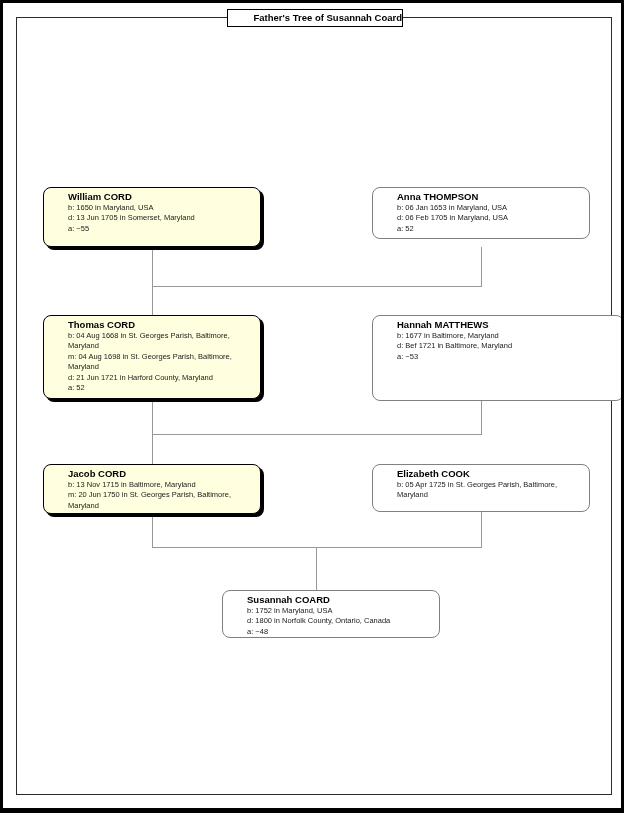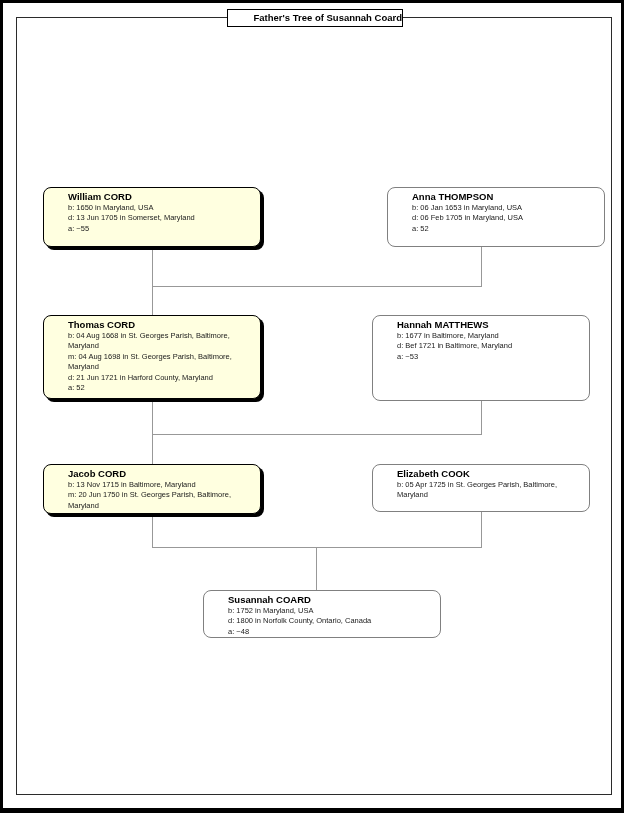--- a/index.html
+++ b/index.html
@@ -88,41 +88,41 @@
 
   <div class="title-box">Father's Tree of Susannah Coard</div>
 
   <div class="node direct" style="left:40px;top:184px;width:218px;height:60px">
     <div class="name">William CORD</div>
     <div class="line">b: 1650 in Maryland, USA</div>
     <div class="line">d: 13 Jun 1705 in Somerset, Maryland</div>
     <div class="line">a: ~55</div>
   </div>
 
-  <div class="node spouse" style="left:384px;top:184px;width:218px;height:60px">
+  <div class="node spouse" style="left:369px;top:184px;width:218px;height:52px">
     <div class="name">Anna THOMPSON</div>
     <div class="line">b: 06 Jan 1653 in Maryland, USA</div>
     <div class="line">d: 06 Feb 1705 in Maryland, USA</div>
     <div class="line">a: 52</div>
   </div>
 
   <div class="conn v" style="left:149px;top:244px;height:39px"></div>
   <div class="conn v" style="left:478px;top:244px;height:39px"></div>
   <div class="conn h" style="left:149px;top:283px;width:330px"></div>
   <div class="conn v" style="left:149px;top:283px;height:29px"></div>
 
   <div class="node direct" style="left:40px;top:312px;width:218px;height:84px">
     <div class="name">Thomas CORD</div>
     <div class="line">b: 04 Aug 1668 in St. Georges Parish, Baltimore, Maryland</div>
     <div class="line">m: 04 Aug 1698 in St. Georges Parish, Baltimore, Maryland</div>
     <div class="line">d: 21 Jun 1721 in Harford County, Maryland</div>
     <div class="line">a: 52</div>
   </div>
 
-  <div class="node spouse" style="left:369px;top:312px;width:218px;height:86px">
+  <div class="node spouse" style="left:369px;top:312px;width:252px;height:86px">
     <div class="name">Hannah MATTHEWS</div>
     <div class="line">b: 1677 in Baltimore, Maryland</div>
     <div class="line">d: Bef 1721 in Baltimore, Maryland</div>
     <div class="line">a: ~53</div>
   </div>
 
   <div class="conn v" style="left:149px;top:396px;height:35px"></div>
   <div class="conn v" style="left:478px;top:398px;height:33px"></div>
   <div class="conn h" style="left:149px;top:431px;width:330px"></div>
   <div class="conn v" style="left:149px;top:431px;height:30px"></div>
@@ -136,20 +136,20 @@
   <div class="node spouse" style="left:369px;top:461px;width:218px;height:48px">
     <div class="name">Elizabeth COOK</div>
     <div class="line">b: 05 Apr 1725 in St. Georges Parish, Baltimore, Maryland</div>
   </div>
 
   <div class="conn v" style="left:149px;top:511px;height:33px"></div>
   <div class="conn v" style="left:478px;top:509px;height:35px"></div>
   <div class="conn h" style="left:149px;top:544px;width:330px"></div>
   <div class="conn v" style="left:313px;top:544px;height:43px"></div>
 
-  <div class="node spouse" style="left:200px;top:587px;width:238px;height:48px">
+  <div class="node spouse" style="left:219px;top:587px;width:218px;height:48px">
     <div class="name">Susannah COARD</div>
     <div class="line">b: 1752 in Maryland, USA</div>
     <div class="line">d: 1800 in Norfolk County, Ontario, Canada</div>
     <div class="line">a: ~48</div>
   </div>
 
 </div>
 
 </body></html>

